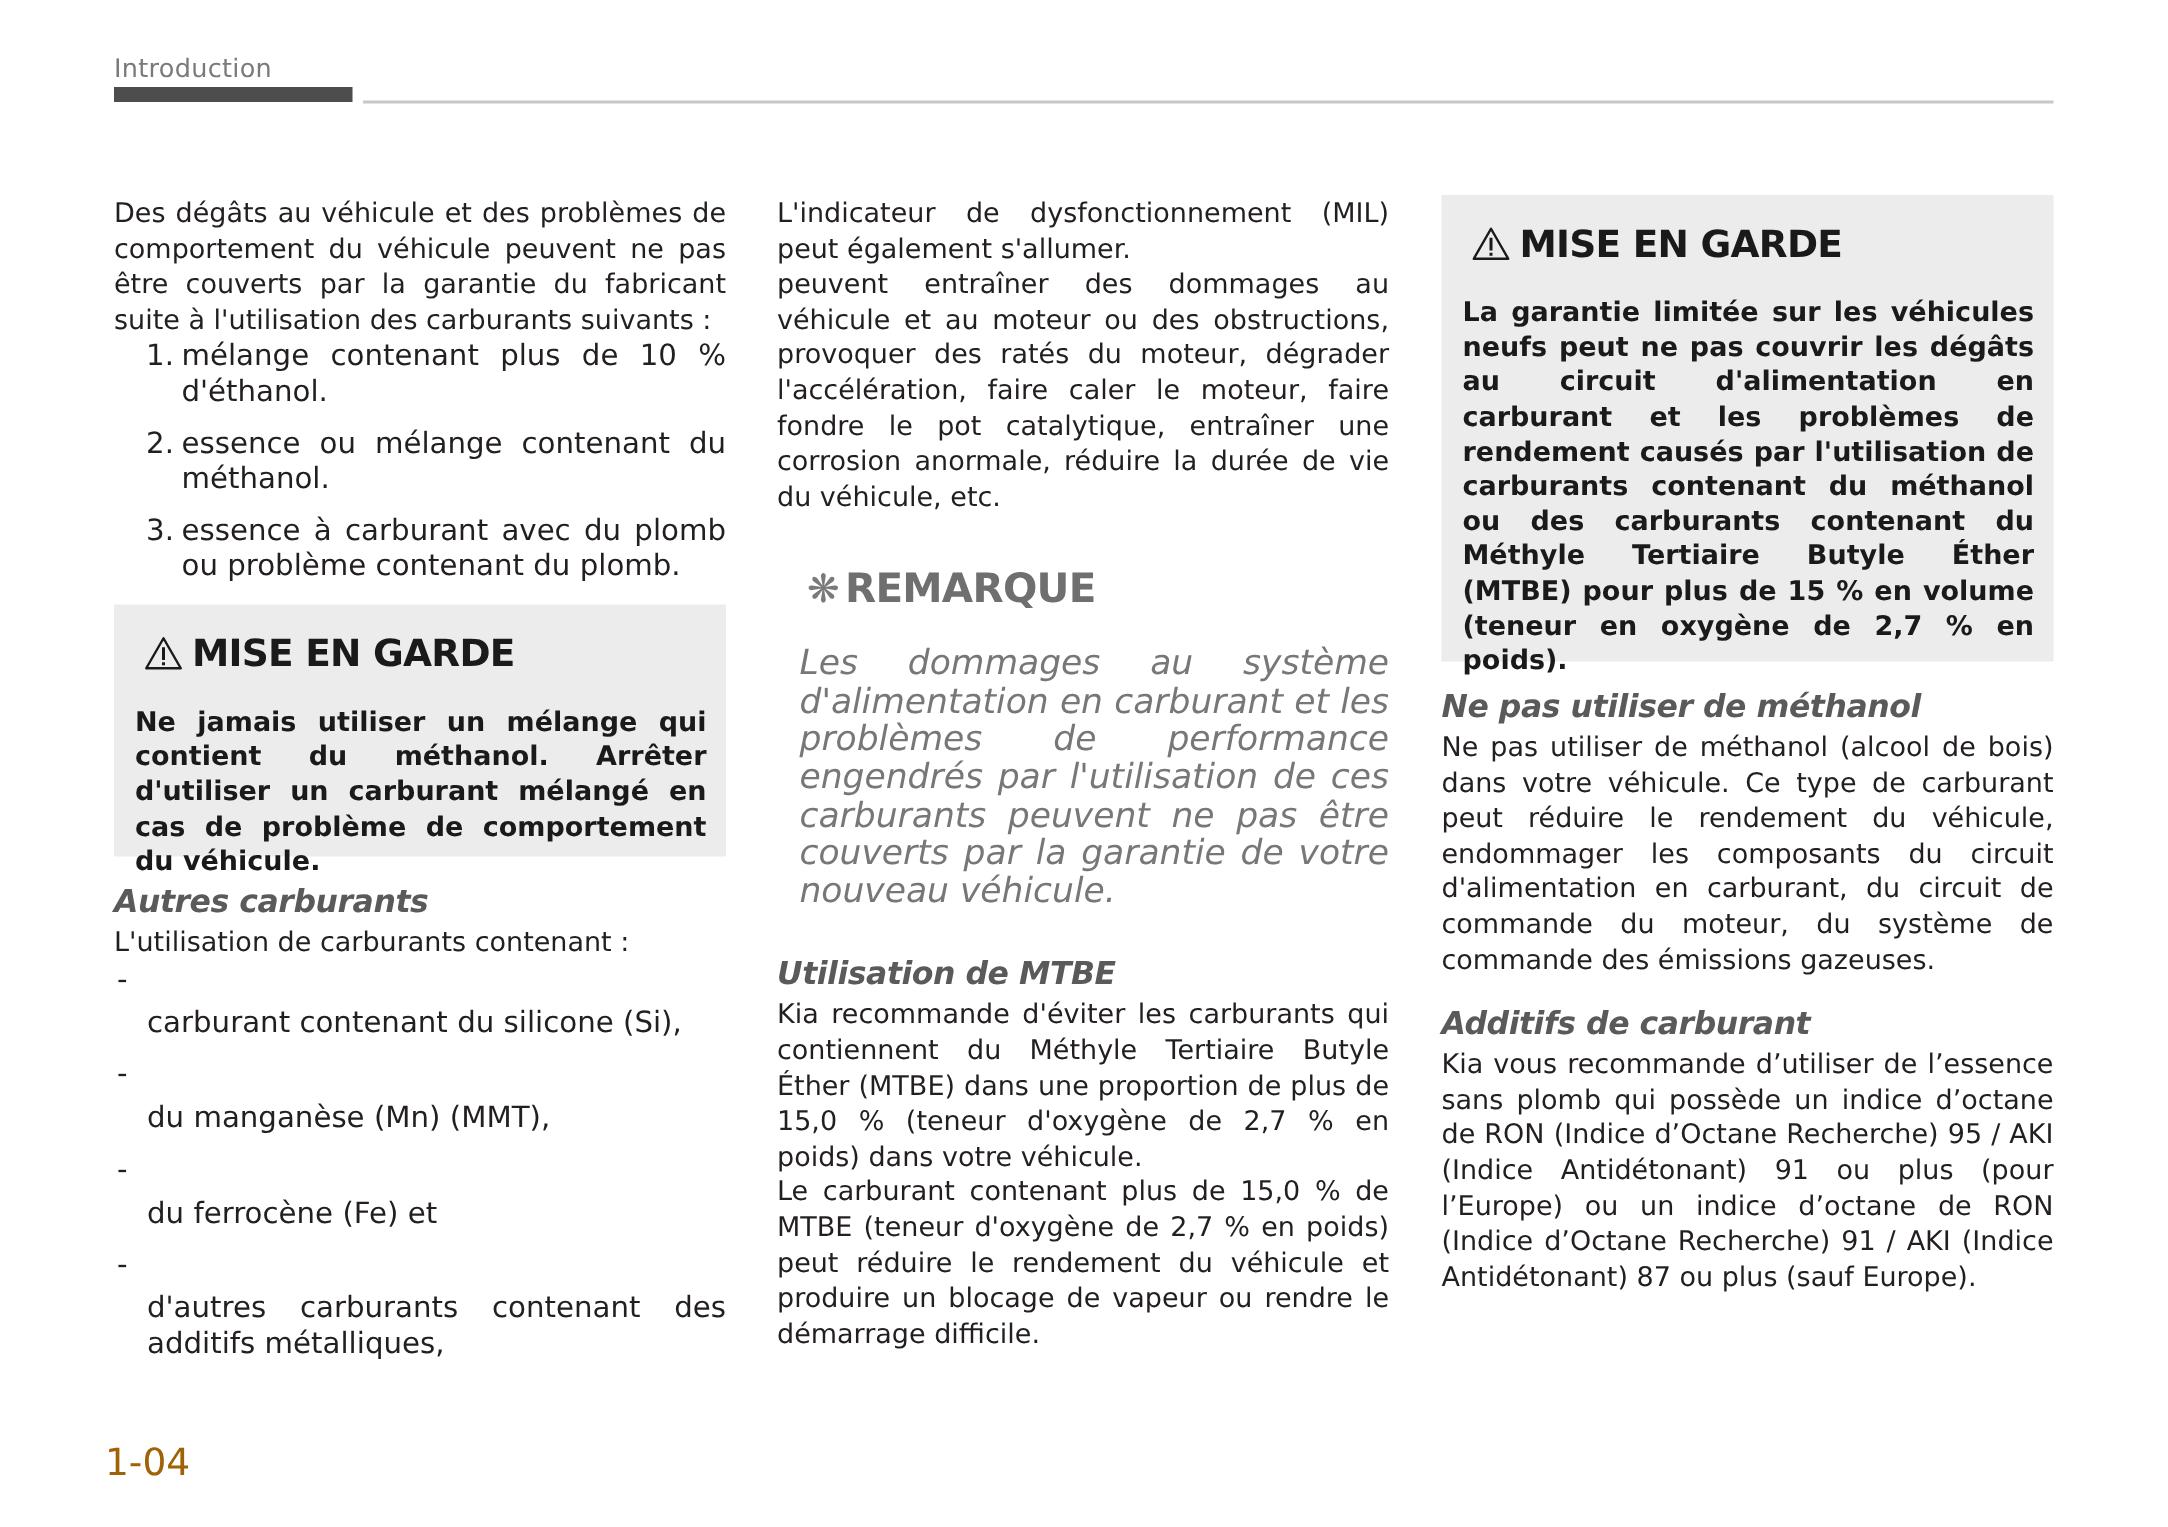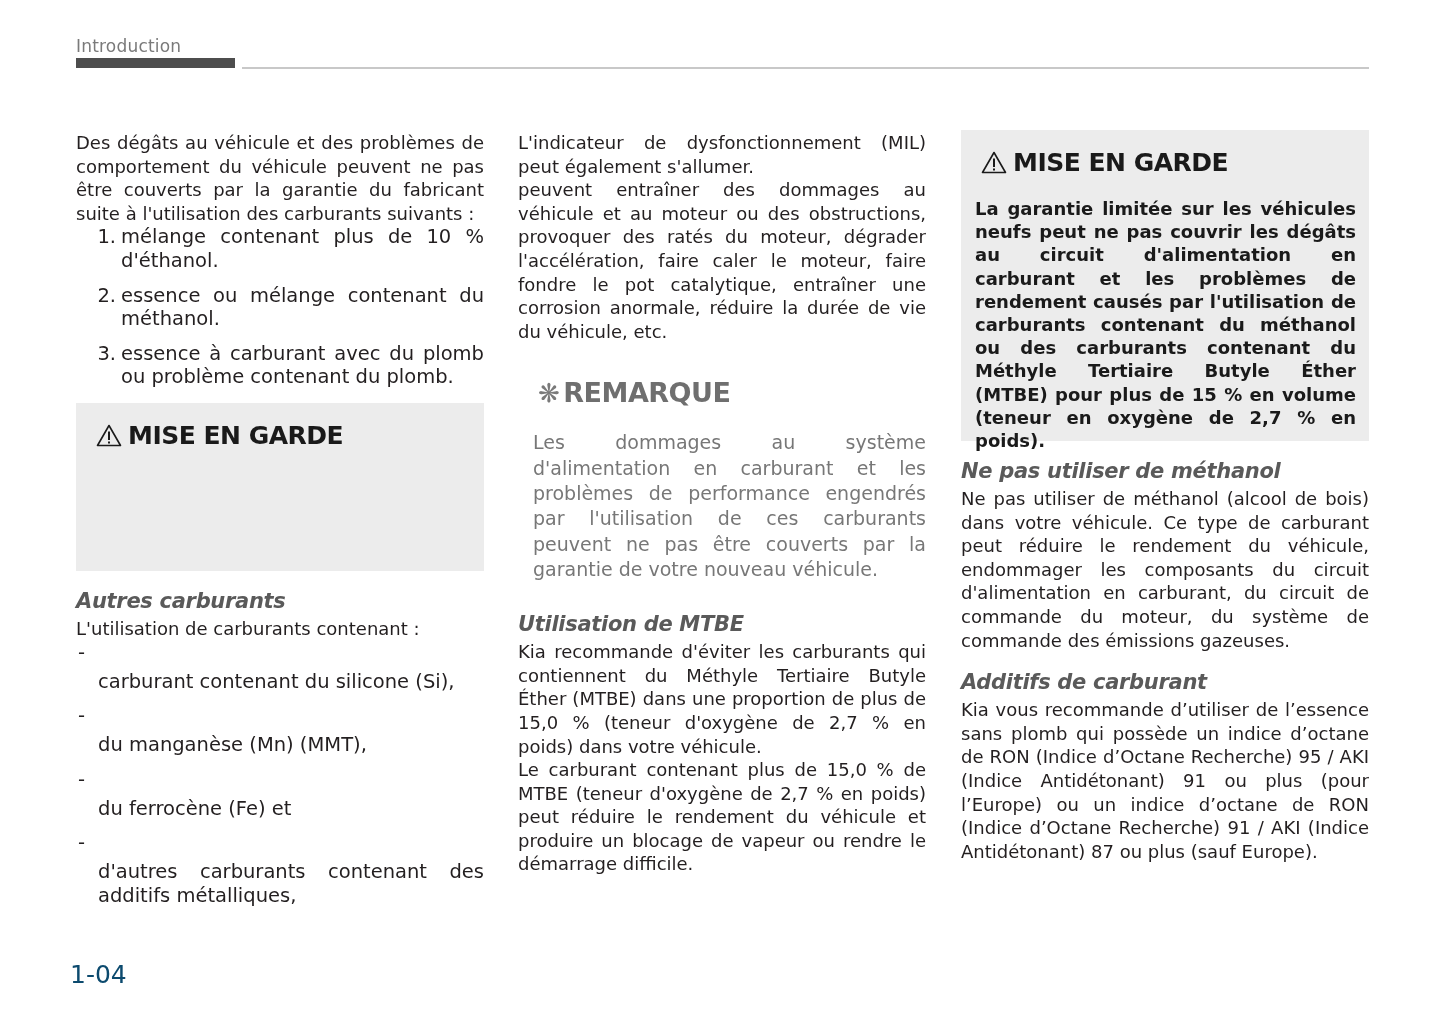--- a/index.html
+++ b/index.html
@@ -35,23 +35,23 @@
 
   .warn-box { background: #ececec; padding: 14px 13px 14px 14px; }
   .warn-title { display: flex; align-items: center; font-weight: bold; font-size: 25px; color: #1a1a1a; margin: 4px 0 20px 6px; letter-spacing: -0.5px; }
   .warn-title svg { margin-right: 6px; }
   .warn-body { font-weight: bold; font-size: 18px; line-height: 23.2px; text-align: justify; color: #1a1a1a; }
 
   .section-heading { font-style: italic; font-weight: bold; font-size: 21px; color: #5a5a5a; margin: 0 0 4px 0; letter-spacing: -0.3px; }
 
   .note-title { display: flex; align-items: center; font-weight: bold; font-size: 27px; color: #6f6f6f; margin: 0 0 22px 20px; letter-spacing: -0.5px; }
   .note-title .star { font-size: 26px; margin-right: 4px; color: #7a7a7a; }
-  .note-body { padding-left: 15px; color: #777777; font-size: 19px; line-height: 25.3px; text-align: justify; }
+  .note-body { padding-left: 15px; color: #777777; font-size: 23px; line-height: 25.3px; text-align: justify; font-style: italic; }
 
-  .page-number { position: absolute; left: 70px; top: 960px; font-size: 25px; color: #0c4a6e; }
+  .page-number { position: absolute; left: 70px; top: 960px; font-size: 25px; color: #a16207; }
 </style>
 </head>
 <body>
 
 <div class="header-title">Introduction</div>
 <div class="header-bar"></div>
 <div class="header-rule"></div>
 
 <div class="col col1">
   <p class="text-last" style="hyphens:auto;" lang="fr">Des dégâts au véhicule et des problèmes de comportement du véhicule peuvent ne pas être couverts par la garantie du fabricant suite à l'utilisation des carburants suivants :</p>
@@ -72,20 +72,21 @@
 
   <div class="warn-box" style="margin-top:14px; height:168px; box-sizing:border-box;">
     <div class="warn-title">
       <svg width="26" height="23" viewBox="0 0 26 23">
         <path d="M13 1.5 L24.5 21.5 L1.5 21.5 Z" fill="none" stroke="#1a1a1a" stroke-width="1.6" stroke-linejoin="round"></path>
         <rect x="12" y="7.5" width="2" height="8.5" fill="#1a1a1a"></rect>
         <rect x="12" y="17.5" width="2" height="2" fill="#1a1a1a"></rect>
       </svg>
       <span>MISE EN GARDE</span>
     </div>
+    <div class="warn-body">Ne jamais utiliser un mélange qui contient du méthanol. Arrêter d'utiliser un carburant mélangé en cas de problème de comportement du véhicule.</div>
   </div>
 
   <div style="margin-top:18px;">
     <div class="section-heading">Autres carburants</div>
     <p style="text-align:left">L'utilisation de carburants contenant :</p>
     <ul class="dashlist">
       <li>
           <span class="dash">-</span>
           <span class="txt">carburant contenant du silicone (Si),</span>
         </li>

